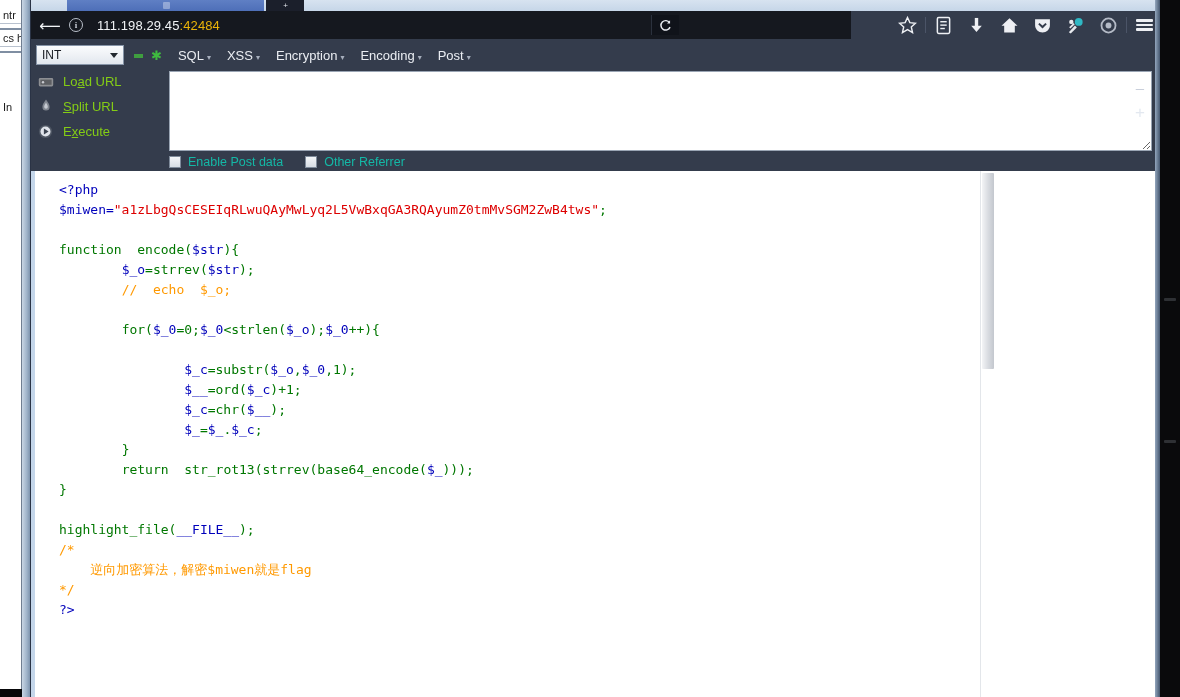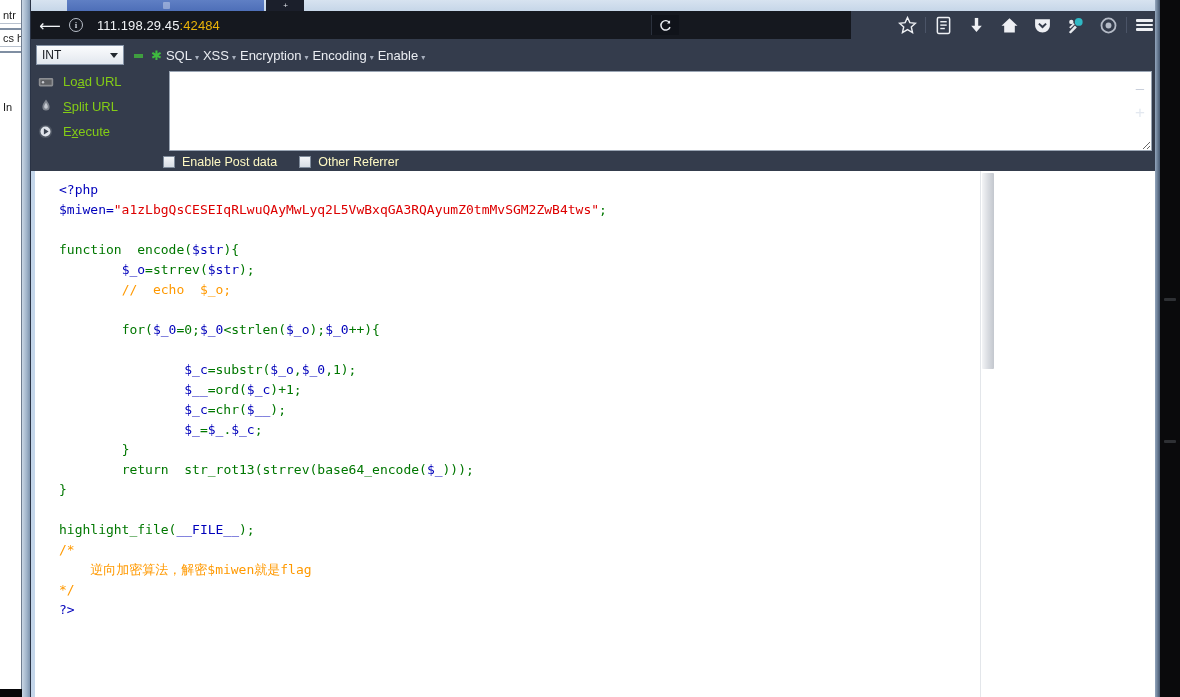--- a/index.html
+++ b/index.html
@@ -166,21 +166,21 @@
     position: absolute; right: 5px; top: 7px;
     width: 0; height: 0; border-left: 4px solid transparent;
     border-right: 4px solid transparent; border-top: 5px solid #22282f;
   }
   .hb-mini {
     width: 9px; height: 9px; margin-left: 10px;
   }
   #hb-minus { background: #3f9e3f; height: 4px; margin-top: 2px; }
   #hb-star { color: #3fbb3f; font-size: 13px; line-height: 9px; margin-left: 8px; }
   .hb-menu {
-    margin-left: 4px; color: #eaedf2; font-size: 13px;
+    margin-left: 16px; color: #eaedf2; font-size: 13px;
     display: flex; align-items: baseline;
   }
   .hb-menu .arr {
     margin-left: 3px; font-size: 8px; color: #a6aebc;
   }
 
   #hb-left {
     position: absolute; left: 0; top: 30px; width: 132px;
   }
   .hb-btn {
@@ -192,22 +192,22 @@
     display: flex; align-items: center; justify-content: center;
   }
   .hb-btn .blabel { text-decoration: none; }
   .hb-btn .blabel .u { text-decoration: underline; }
 
   #hb-textarea {
     position: absolute; left: 138px; top: 32px; width: 983px; height: 80px;
     background: #ffffff; border: 1px solid #9aa5b4;
   }
   #hb-checks {
-    position: absolute; left: 132px; top: 114px; height: 18px;
-    display: flex; align-items: center; font-size: 12.5px; color: #fef9c3;
+    position: absolute; left: 138px; top: 114px; height: 18px;
+    display: flex; align-items: center; font-size: 12.5px; color: #14b8a6;
   }
   .hb-check { display: flex; align-items: center; margin-right: 22px; }
   .hb-check .box {
     width: 12px; height: 12px; margin-right: 7px;
     background: linear-gradient(180deg,#f3f5f8 0%,#d7dde5 100%);
     border: 1px solid #7f8b9b;
   }
   #zoom-minus {
     position: absolute; right: 12px; top: 40px;
     color: #c9cfdb; font-size: 15px;
@@ -391,21 +391,21 @@
       </div>
       <div class="hb-menu">
         <span>Encryption</span>
         <span class="arr">▾</span>
       </div>
       <div class="hb-menu">
         <span>Encoding</span>
         <span class="arr">▾</span>
       </div>
       <div class="hb-menu">
-        <span>Enable</span>
+        <span>Post</span>
         <span class="arr">▾</span>
       </div>
     </div>
 
     <div id="hb-left">
       <div class="hb-btn">
         <span class="bico">
           <svg width="16" height="14" viewBox="0 0 16 14">
               <rect x="0.8" y="3" width="14.4" height="8.4" rx="1.4" fill="#8d8f93"></rect>
               <rect x="2.4" y="4.6" width="11.2" height="5.2" fill="#5d5f63"></rect>

